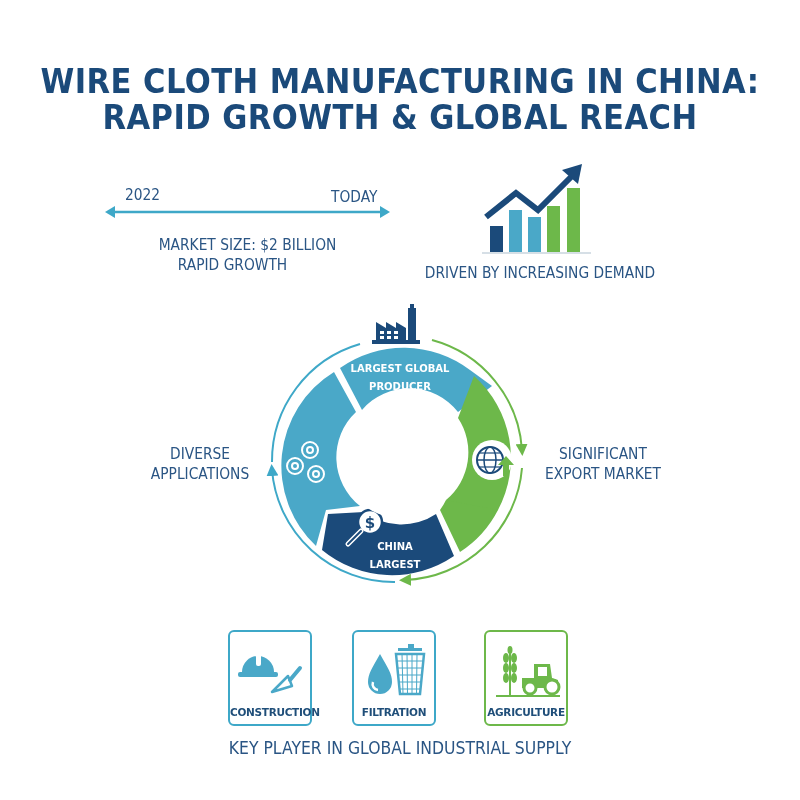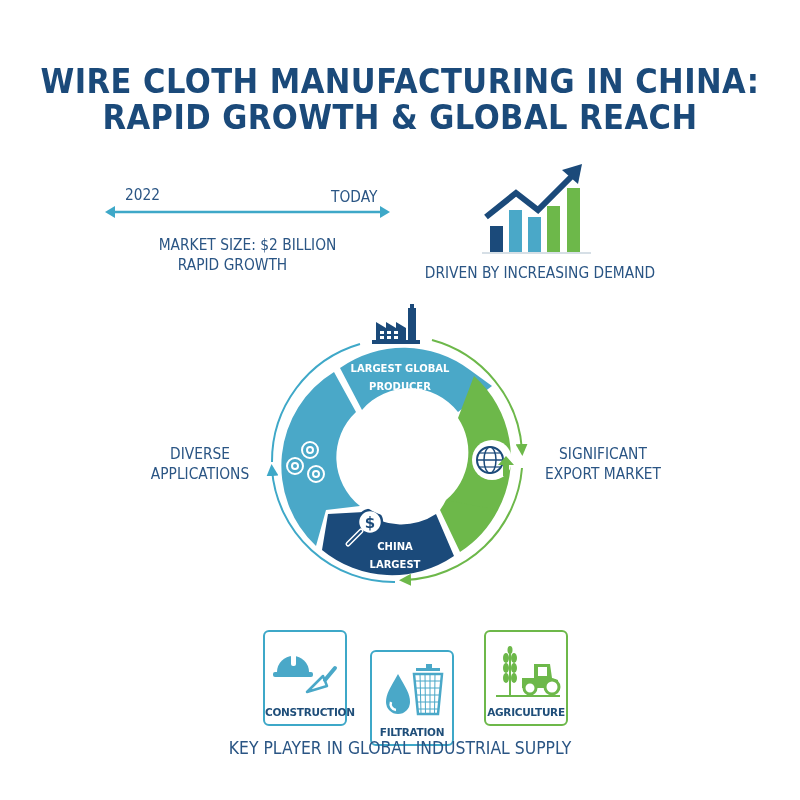--- a/index.html
+++ b/index.html
@@ -133,31 +133,31 @@
 
 <div class="abs label" style="left:130px; width:140px; top:444px;">
   <div>DIVERSE</div>
   <div>APPLICATIONS</div>
 </div>
 <div class="abs label" style="left:538px; width:130px; top:444px;">
   <div>SIGNIFICANT</div>
   <div>EXPORT MARKET</div>
 </div>
 
-<div class="abs card" style="left:228px; top:630px;margin-left:35px;">
+<div class="abs card" style="left:228px; top:630px;">
   <svg class="abs" style="left:6px; top:10px;" width="72" height="56" viewBox="0 0 72 56">
     <path d="M6,30 A16,16 0 0 1 38,30 Z" fill="#4aa8c8"></path>
     <rect x="2" y="30" width="40" height="5" rx="2" fill="#4aa8c8"></rect>
     <rect x="20" y="12" width="5" height="12" rx="2" fill="#ffffff"></rect>
     <path d="M36,50 L52,34 L56,44 Z" fill="#ffffff" stroke="#4aa8c8" stroke-width="2.5" stroke-linejoin="round"></path>
     <line x1="54" y1="38" x2="64" y2="26" stroke="#4aa8c8" stroke-width="4" stroke-linecap="round"></line>
   </svg>
   <div class="card-label">CONSTRUCTION</div>
 </div>
-<div class="abs card" style="left:370px; top:630px;margin-top:20px;">
+<div class="abs card" style="left:352px; top:630px;">
   <svg class="abs" style="left:6px; top:8px;" width="72" height="60" viewBox="0 0 72 60">
     <path d="M20,14 C12,28 8,34 8,42 A12,12 0 0 0 32,42 C32,34 28,28 20,14 Z" fill="#4aa8c8"></path>
     <path d="M13,42 A6,6 0 0 0 18,50" fill="none" stroke="#ffffff" stroke-width="2.5"></path>
     <rect x="38" y="8" width="24" height="3" fill="#4aa8c8"></rect>
     <rect x="48" y="4" width="6" height="4" fill="#4aa8c8"></rect>
     <path d="M36,14 L64,14 L60,54 L40,54 Z" fill="none" stroke="#4aa8c8" stroke-width="2.5"></path>
     <g stroke="#4aa8c8" stroke-width="1">
       <line x1="42" y1="14" x2="43" y2="54"></line>
         <line x1="47" y1="14" x2="47.5" y2="54"></line>
         <line x1="52" y1="14" x2="52" y2="54"></line>

